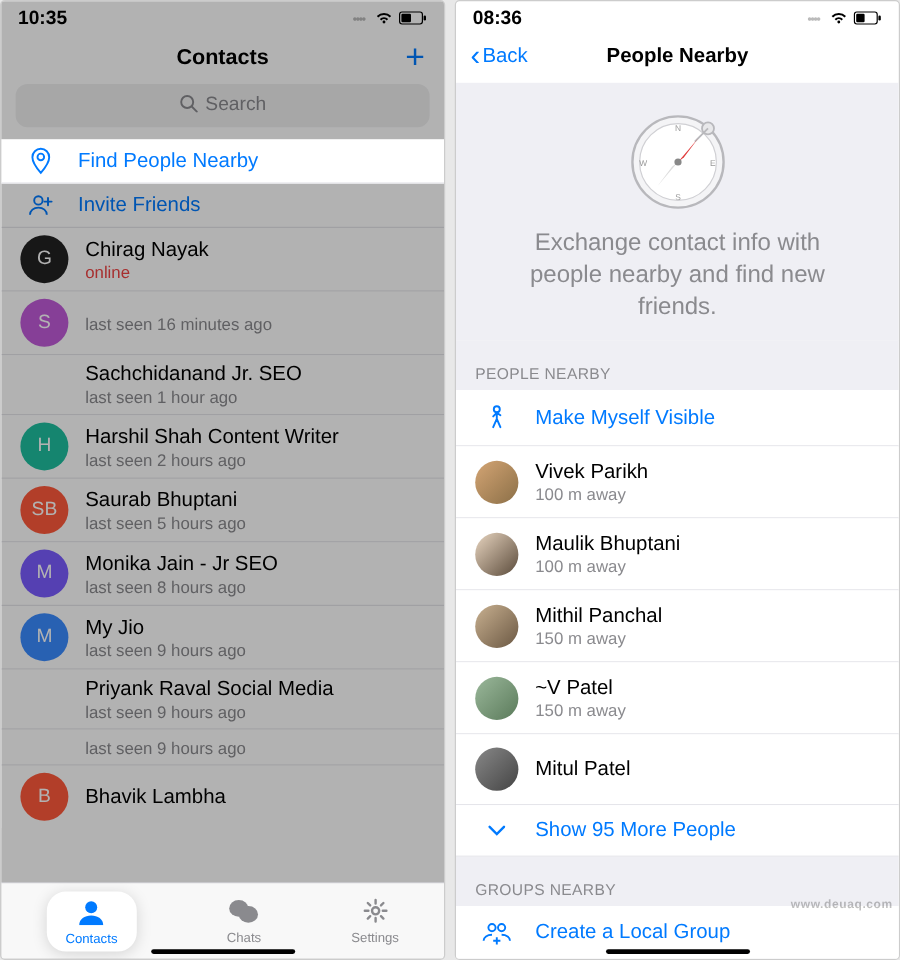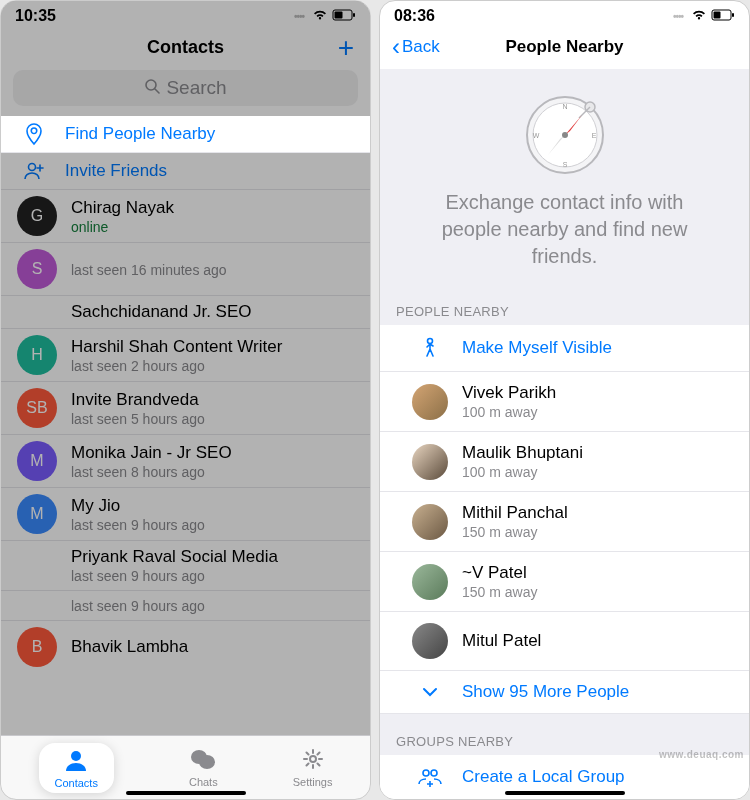--- a/index.html
+++ b/index.html
@@ -1,28 +1,28 @@
 <!DOCTYPE html>
 <html><head>
 <meta charset="utf-8">
 <style>
   * { box-sizing: border-box; margin: 0; padding: 0; font-family: -apple-system, "Helvetica Neue", Arial, sans-serif; }
   body { background: #e8e8e8; width: 750px; height: 800px; overflow: hidden; position: relative; }
   .wrap { display: flex; gap: 8px; padding: 0; }
-  .phone { width: 438px; height: 800px; background: #fff; border: 1px solid #ccc; border-radius: 16px; overflow: hidden; position: relative; }
+  .phone { width: 438px; height: 800px; background: #fff; border: 1px solid #ccc; border-radius: 4px; overflow: hidden; position: relative; }
   .phone.left .dimmer { position:absolute; inset:0; background:rgba(0,0,0,0.30); pointer-events:none; z-index:5; }
   
   .status { display:flex; justify-content:space-between; align-items:center; padding:6px 14px 2px; font-size:16px; font-weight:600; }
   .status .icons { display:flex; gap:4px; align-items:center; font-size:14px; }
   .dots { letter-spacing:-1px; color:#bbb; font-size:10px; margin-right:4px; }
   
   .l-header { display:flex; align-items:center; justify-content:center; padding:10px 16px 12px; position:relative; }
   .l-header .title { font-size:18px; font-weight:600; }
   .l-header .plus { position:absolute; right:16px; font-size:28px; color:#007aff; font-weight:300; line-height:1; }
-  .search { margin:0 12px 10px; background:rgba(120,120,128,0.12); border-radius:10px; height:36px; display:flex; align-items:center; justify-content:center; color:#8a8a8e; font-size:19px; gap:6px;text-align:right; }
+  .search { margin:0 12px 10px; background:rgba(120,120,128,0.12); border-radius:10px; height:36px; display:flex; align-items:center; justify-content:center; color:#8a8a8e; font-size:16px; gap:6px;text-align:right; }
   .row { display:flex; align-items:center; padding:6px 16px; gap:14px; border-bottom:0.5px solid #e5e5ea; background:#fff; }
   .row.noborder { border-bottom:none; }
   .row .txt { flex:1; }
   .row .name { font-size:17px; color:#000; }
   .row .sub { font-size:14px; color:#8a8a8e; margin-top:1px; }
   .row.action .name { color:#007aff; font-size:17px; }
   .row.action.highlight { position:relative; z-index:20; background:#fff; }
   .row.action .iconcirc { width:34px; display:flex; justify-content:center; }
   .avatar { width:40px; height:40px; border-radius:50%; display:flex; align-items:center; justify-content:center; color:#fff; font-size:16px; font-weight:500; flex-shrink:0; }
   .noavatar { width:40px; }
@@ -34,21 +34,21 @@
   .homebar { position:absolute; bottom:4px; left:50%; transform:translateX(-50%); width:120px; height:4px; background:#000; border-radius:3px; z-index:40; }
   
   .r-header { display:flex; align-items:center; padding:8px 12px 10px; position:relative; }
   .back { color:#007aff; font-size:17px; display:flex; align-items:center; gap:2px; }
   .back .chev { font-size:24px; line-height:1; font-weight:300; }
   .r-title { position:absolute; left:50%; transform:translateX(-50%); font-size:17px; font-weight:600; }
   .graybox { background:#efeff4; padding:18px 16px 14px; text-align:center; }
   .compass { width:90px; height:90px; margin:0 auto 12px; }
   .caption { font-size:20px; color:#8a8a8e; line-height:1.35; padding:0 20px; }
   .section-h { background:#efeff4; padding:20px 16px 6px; font-size:13px; color:#8a8a8e; letter-spacing:0.3px; }
-  .r-row { display:flex; align-items:center; padding:11px 32px; gap:14px; border-bottom:0.5px solid #e5e5ea; background:#fff; }
+  .r-row { display:flex; align-items:center; padding:11px 16px; gap:14px; border-bottom:0.5px solid #e5e5ea; background:#fff; }
   .r-row .txt { flex:1; }
   .r-row .name { font-size:17px; color:#000; }
   .r-row .sub { font-size:14px; color:#8a8a8e; margin-top:1px; }
   .r-row.action .name { color:#007aff; }
   .r-row .iconbox { width:36px; display:flex; justify-content:center; align-items:center; }
   .pav { width:36px; height:36px; border-radius:50%; background:#ddd; flex-shrink:0; background-size:cover; }
   .watermark { position:absolute; right:6px; bottom:40px; font-size:10px; color:rgba(0,0,0,0.25); transform:rotate(0); letter-spacing:0.5px; z-index:50;font-weight:bold; }
 </style>
 </head>
 <body>
@@ -116,52 +116,53 @@
           <div class="name">Invite Friends</div>
         </div>
     </div>
 
     <div class="row">
       <div class="avatar" style="background:#222">
           <span>G</span>
         </div>
       <div class="txt">
           <div class="name">Chirag Nayak</div>
-          <div class="sub" style="color:#15803d">online</div>
+          <div class="sub" style="color:#ef4444">online</div>
         </div>
     </div>
     <div class="row">
       <div class="avatar" style="background:#c05bd9">
           <span>S</span>
         </div>
       <div class="txt">
           <div class="sub">last seen 16 minutes ago</div>
         </div>
     </div>
     <div class="row">
       <div class="noavatar"></div>
       <div class="txt">
           <div class="name">Sachchidanand Jr. SEO</div>
+          <div class="sub">last seen 1 hour ago</div>
         </div>
     </div>
     <div class="row">
       <div class="avatar" style="background:#1fbfa0">
           <span>H</span>
         </div>
       <div class="txt">
           <div class="name">Harshil Shah Content Writer</div>
           <div class="sub">last seen 2 hours ago</div>
         </div>
     </div>
     <div class="row">
       <div class="avatar" style="background:#ff5a3c">
           <span>SB</span>
         </div>
       <div class="txt">
-          <div class="name">Invite Brandveda</div>
+          <div class="name">Saurab Bhuptani</div>
           <div class="sub">last seen 5 hours ago</div>
         </div>
     </div>
     <div class="row">
       <div class="avatar" style="background:#7a5cff">
           <span>M</span>
         </div>
       <div class="txt">
           <div class="name">Monika Jain - Jr SEO</div>
           <div class="sub">last seen 8 hours ago</div>

